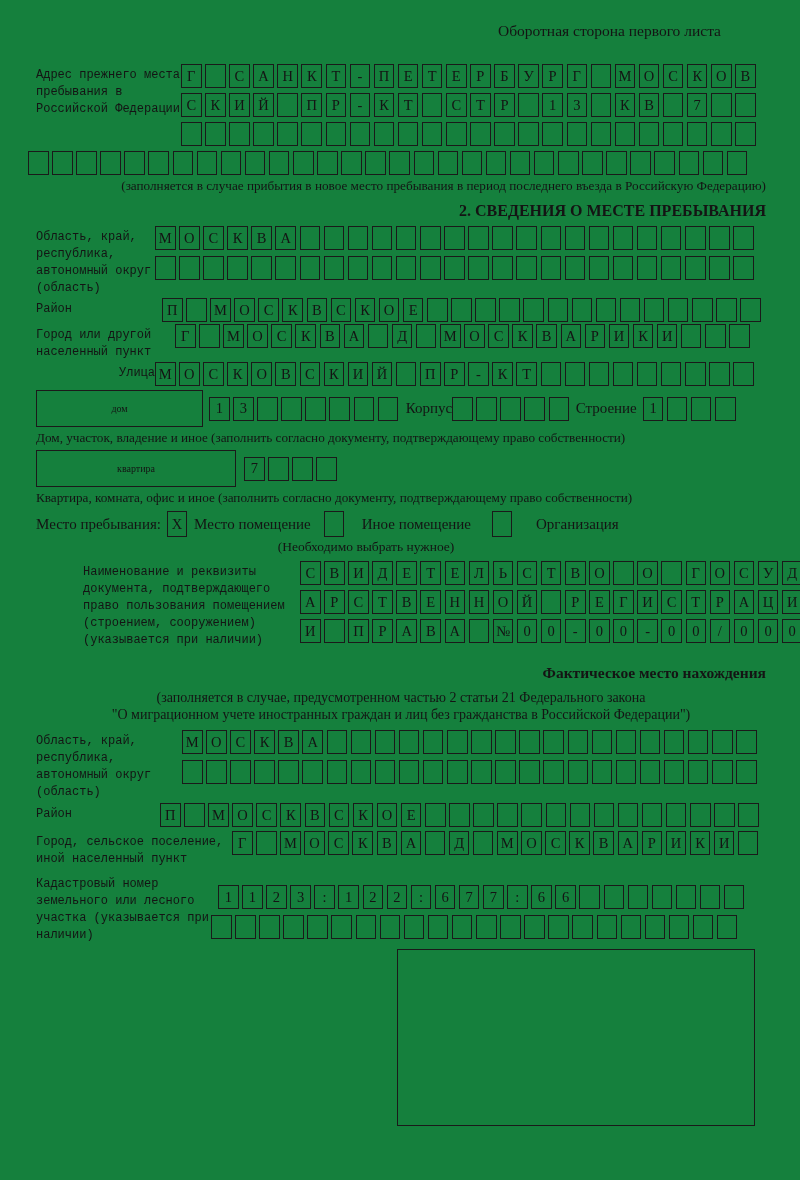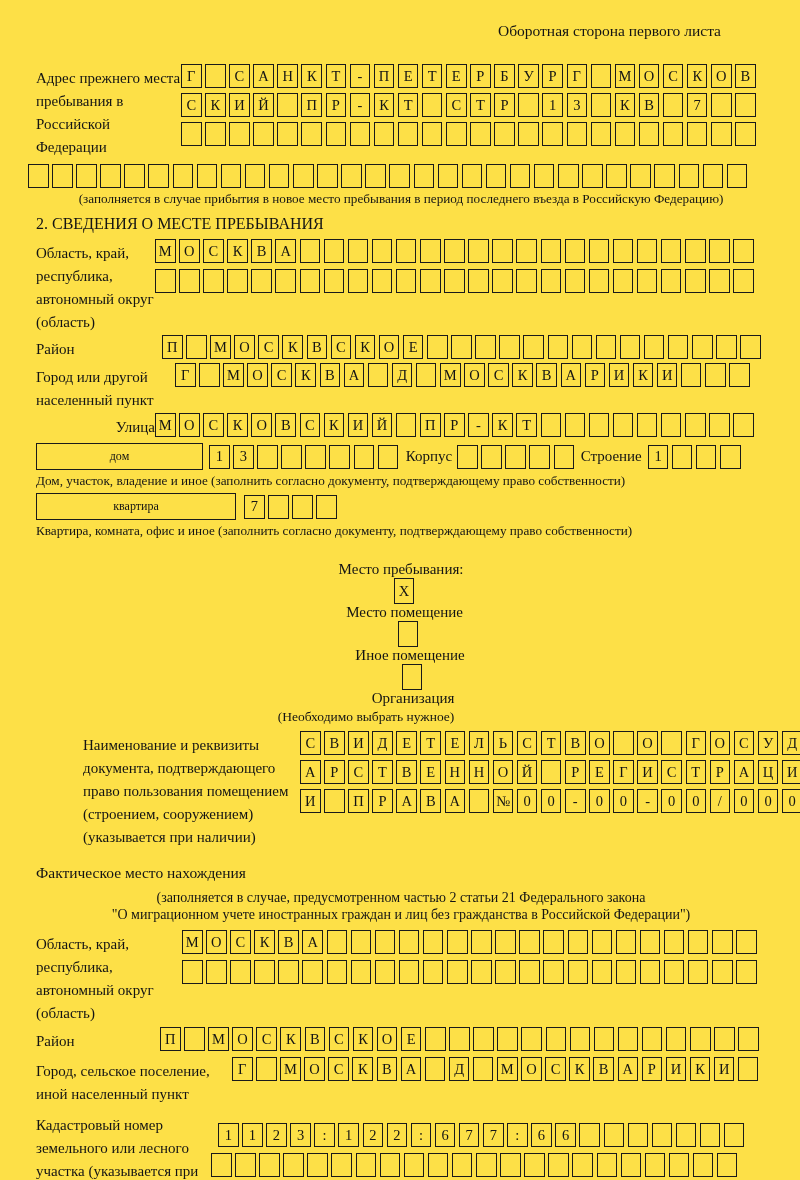--- a/index.html
+++ b/index.html
@@ -1,19 +1,19 @@
 <!DOCTYPE html>
 <html lang="ru"><head>
 <meta charset="utf-8">
 <style>
   html,body{margin:0;padding:0;background:#ffffff;}
   .page{
     position:relative;
     width:800px;height:1180px;
-    background:#fde047;
+    background:#15803d;
     color:#141414;
     font-family:"Liberation Serif","DejaVu Serif",serif;
     box-sizing:border-box;
     padding:22px 34px 0 36px;
     overflow:hidden;
   }
   .header-note{
     text-align:right;
     padding-right:45px;
     font-size:15.5px;
@@ -24,35 +24,35 @@
     flex:none;
     width:20.5px;height:24px;
     border:1.5px solid #1a1a1a;
     margin-right:3.6px;
     box-sizing:border-box;
     display:inline-flex;align-items:center;justify-content:center;
     font-size:14.5px;line-height:1;
   }
   .rowgap{margin-top:5px;}
   .frow{display:flex;align-items:flex-start;}
-  .flabel{flex:none;font-size:15px;line-height:23px;padding-top:3px;}
+  .flabel{flex:none;font-size:12px;line-height:17px;padding-top:3px;font-family:Liberation Mono, monospace;}
   .fcells{flex:none;}
-  .note{font-size:13.2px;text-align:center;margin-top:3px;}
-  .sec-title{font-weight:normal;font-size:16px;text-align:left;margin-top:8px;}
+  .note{font-size:13.2px;text-align:right;margin-top:3px;}
+  .sec-title{font-weight:bold;font-size:16px;text-align:right;margin-top:8px;}
   .wide-box{
-    border:1.6px solid #1a1a1a;height:27px;box-sizing:border-box;
+    border:1.6px solid #1a1a1a;height:37px;box-sizing:border-box;
     display:flex;align-items:center;justify-content:center;
-    font-size:12px;flex:none;
+    font-size:10px;flex:none;
   }
   .inline-lbl{font-size:15px;line-height:27px;flex:none;}
   .chk{
     flex:none;width:20px;height:26px;border:1.6px solid #1a1a1a;box-sizing:border-box;
     display:inline-flex;align-items:center;justify-content:center;font-size:14.5px;
   }
-  .mesto-row{display:flex;align-items:center;margin-top:22px;flex-direction:column;}
+  .mesto-row{display:flex;align-items:center;margin-top:5px;}
   .hint{font-size:13.5px;margin-top:2px;margin-left:170px;width:320px;text-align:center;}
   .fact-note{font-size:14px;text-align:center;line-height:16.5px;}
   .stamp-box{
     margin-left:361px;margin-top:5px;
     width:358px;height:177px;
     border:1.8px solid #1a1a1a;box-sizing:border-box;
   }
   .stamp-caption{
     margin-left:345px;margin-top:4px;
     width:400px;
@@ -342,21 +342,21 @@
     <div class="cellrow" style="margin-left:6px;">
         <span class="cell">1</span>
         <span class="cell">3</span>
         <span class="cell"></span>
         <span class="cell"></span>
         <span class="cell"></span>
         <span class="cell"></span>
         <span class="cell"></span>
         <span class="cell"></span>
       </div>
-    <div class="inline-lbl" style="margin-left:4px;margin-right:5px;">Корпус</div>
+    <div class="inline-lbl" style="margin-left:4px;">Корпус</div>
     <div class="cellrow">
         <span class="cell"></span>
         <span class="cell"></span>
         <span class="cell"></span>
         <span class="cell"></span>
         <span class="cell"></span>
       </div>
     <div class="inline-lbl" style="margin-left:3px;margin-right:6px;">Строение</div>
     <div class="cellrow">
         <span class="cell">1</span>

